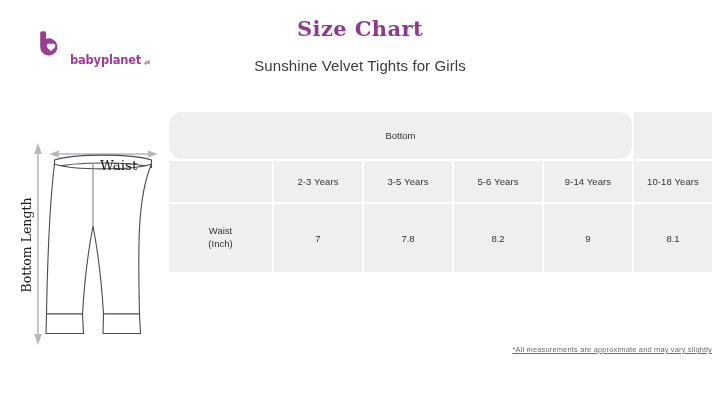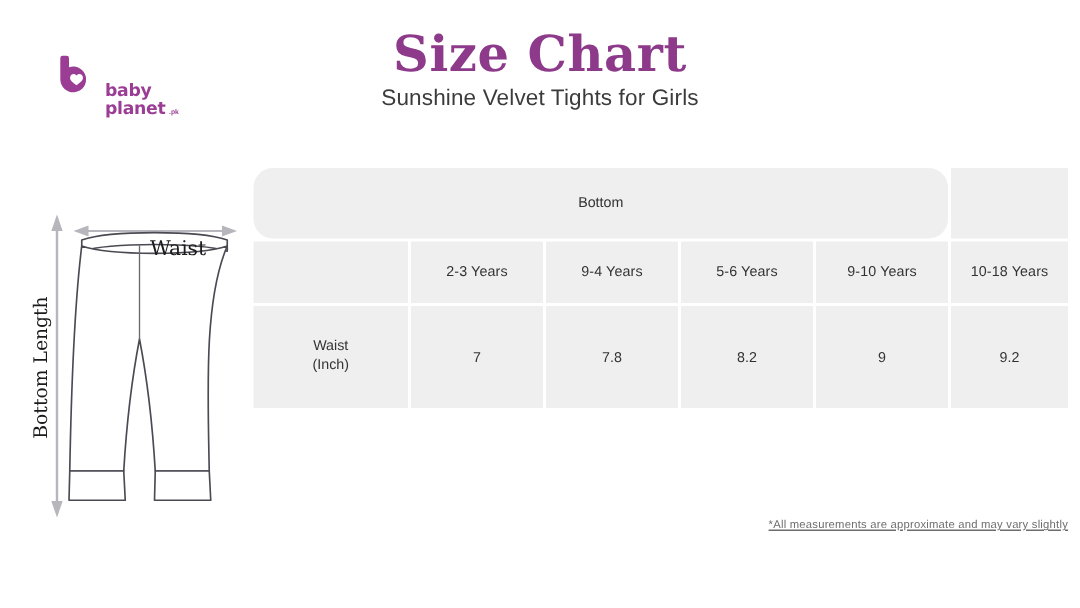--- a/index.html
+++ b/index.html
@@ -24,21 +24,21 @@
     align-items: center;
     gap: 6px;
   }
   #logo .mark {
     width: 26px;
     height: 28px;
     display: block;
   }
   #logo .wordmark {
     display: flex;
-    flex-direction: column;
+    flex-direction: row;
     line-height: 1.02;
     position: relative;
     top: 1px;
     margin-top: 32px;
   }
   #logo .wordmark span.w {
     font-family: "DejaVu Sans", sans-serif;
     font-size: 11.5px;
     font-weight: 700;
     letter-spacing: -0.2px;
@@ -56,21 +56,21 @@
 
   
   #title {
     position: absolute;
     left: 0;
     right: 0;
     top: 16px;
     text-align: center;
     font-family: "DejaVu Serif", serif;
     font-weight: 700;
-    font-size: 33px;
+    font-size: 21px;
     color: #8E3A8B;
     letter-spacing: 0.4px;
   }
   #subtitle {
     position: absolute;
     left: 0;
     right: 0;
     top: 57px;
     text-align: center;
     font-size: 15px;
@@ -219,34 +219,34 @@
   </colgroup>
   <tbody>
     <tr>
       <td class="pink-band" colspan="5">Bottom</td>
       <td class="pink-tail"></td>
     </tr>
 
     <tr>
       <td class="blank-cell"></td>
       <td class="age-cell">2-3 Years</td>
-      <td class="age-cell">9-4 Years</td>
+      <td class="age-cell">3-5 Years</td>
       <td class="age-cell">5-6 Years</td>
-      <td class="age-cell">9-10 Years</td>
+      <td class="age-cell">9-14 Years</td>
       <td class="age-cell">10-18 Years</td>
     </tr>
 
 
     <tr>
       <td class="row-label">
         <div>Waist</div>
         <div>(Inch)</div>
       </td>
       <td class="value-cell">7</td>
       <td class="value-cell">7.8</td>
       <td class="value-cell">8.2</td>
       <td class="value-cell">9</td>
-      <td class="value-cell">9.2</td>
+      <td class="value-cell">8.1</td>
     </tr>
   </tbody>
 </table>
 
 <div id="footnote">*All measurements  are approximate and may vary slightly</div>
 
 </body></html>

